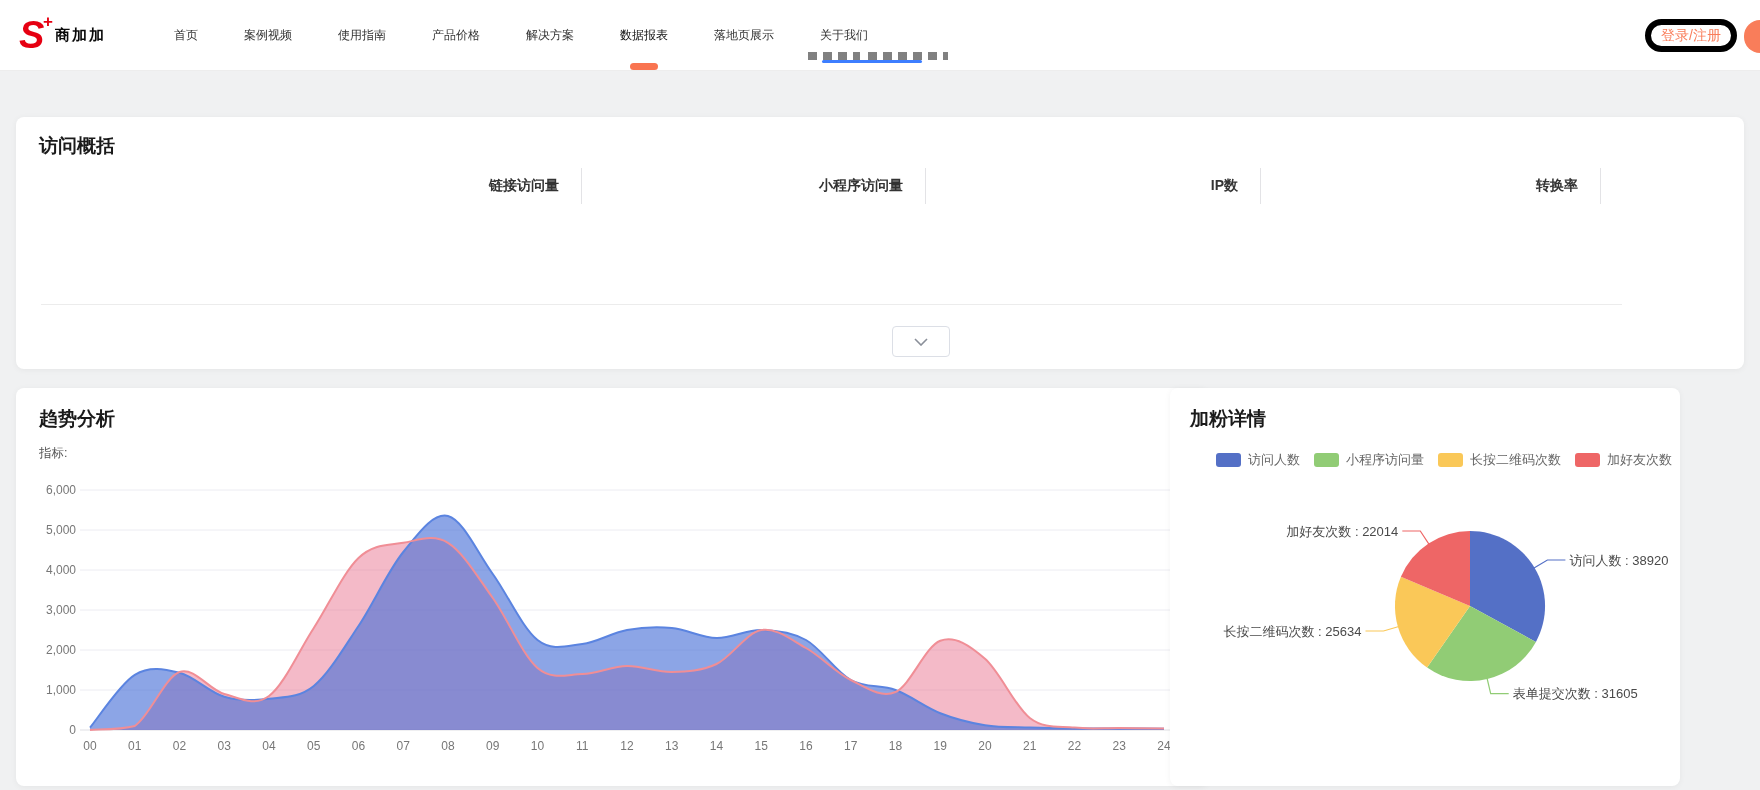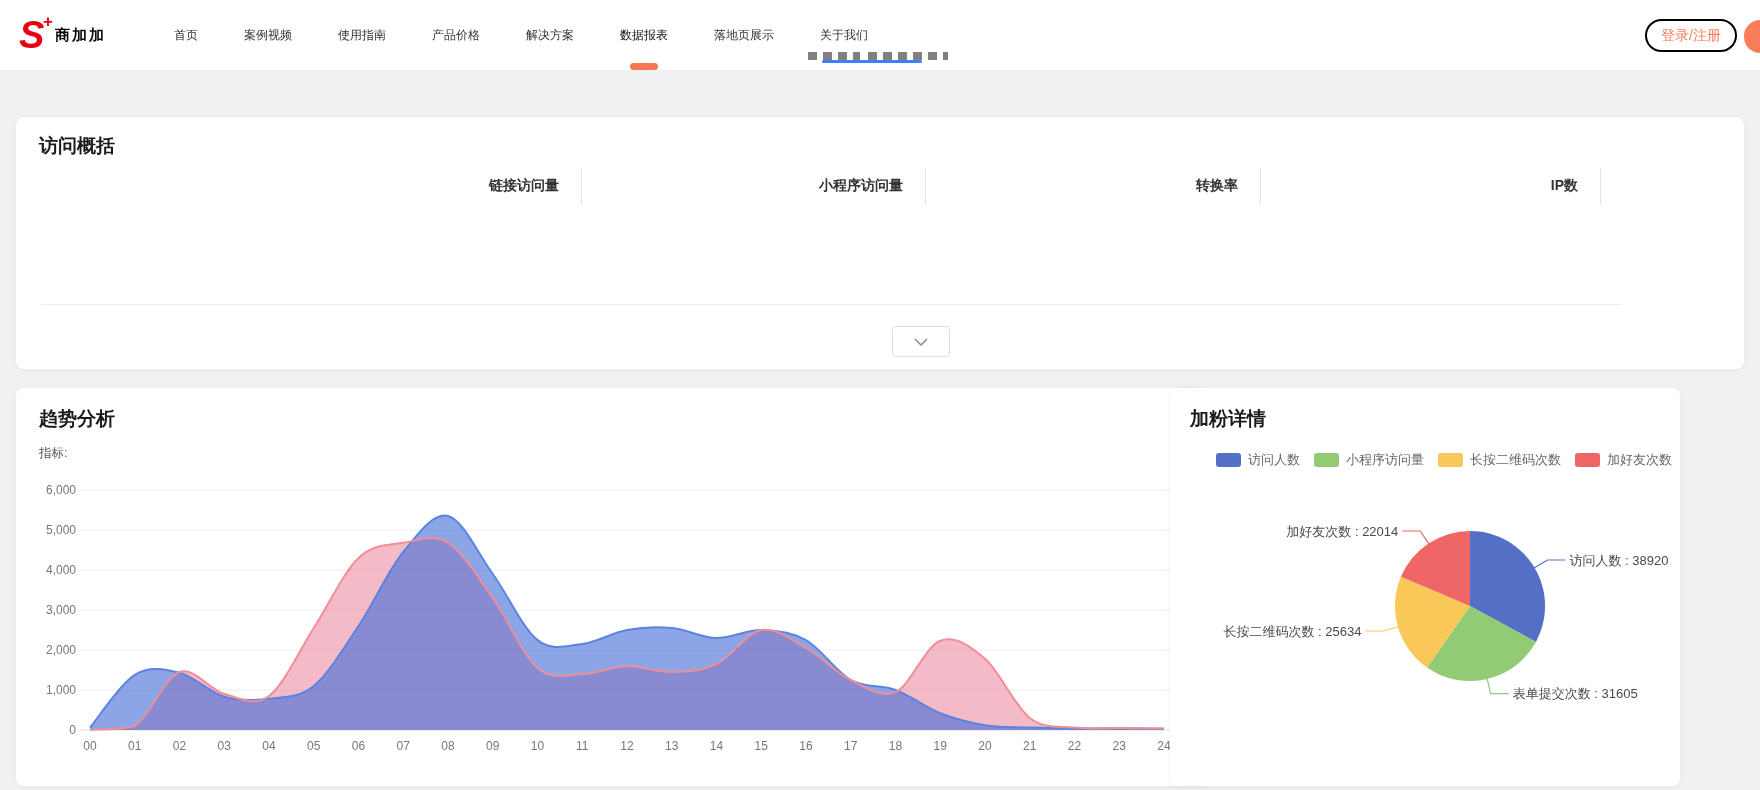--- a/index.html
+++ b/index.html
@@ -22,21 +22,21 @@
     position:relative; height:71px; display:flex; align-items:center;
     font-size:12px; color:#333; cursor:pointer; white-space:nowrap;
   }
   .nav-item.active { font-weight:normal; color:#111; }
   .nav-pill {
     position:absolute; left:50%; transform:translateX(-50%); bottom:1px;
     width:28px; height:7px; border-radius:3.5px; background:#f97450;
   }
   .login-btn {
     position:absolute; left:1645px; top:19px; width:92px; height:33px;
-    border:2px solid #000000; border-radius:16.5px; background:#fff;
+    border:6px solid #000000; border-radius:16.5px; background:#fff;
     color:#f97d5a; font-size:14px; cursor:pointer;
     font-family:inherit;
   }
   .cut-btn {
     position:absolute; left:1744px; top:20px; width:16px; height:33px;
     background:#f97d5a; border-radius:17px 0 0 17px;
   }
   .subtab-frag {
     position:absolute; top:52px; height:8px; opacity:.7;
     background:repeating-linear-gradient(90deg,#4a4a4a 0 9px,transparent 9px 15px);
@@ -113,22 +113,22 @@
   <button class="login-btn">登录/注册</button>
   <div class="cut-btn"></div>
 </header>
 
 <section class="card overview-card">
   <h2>访问概括</h2>
   <div class="ov-table" id="overviewTable">
       <div class="ov-cell "></div>
       <div class="ov-cell hcell bordered">链接访问量</div>
       <div class="ov-cell hcell bordered">小程序访问量</div>
+      <div class="ov-cell hcell bordered">IP数</div>
       <div class="ov-cell hcell bordered">转换率</div>
-      <div class="ov-cell hcell bordered">IP数</div>
       <div class="ov-cell "></div>
       <div class="ov-cell "></div>
       <div class="ov-cell "></div>
       <div class="ov-cell "></div>
       <div class="ov-cell "></div>
     </div>
   <div class="ov-hr"></div>
   <div class="expand-btn">
     <svg width="14" height="8">
       <polyline points="1,1 7,7 13,1" fill="none" stroke="#8a8f99" stroke-width="1.6"></polyline>

